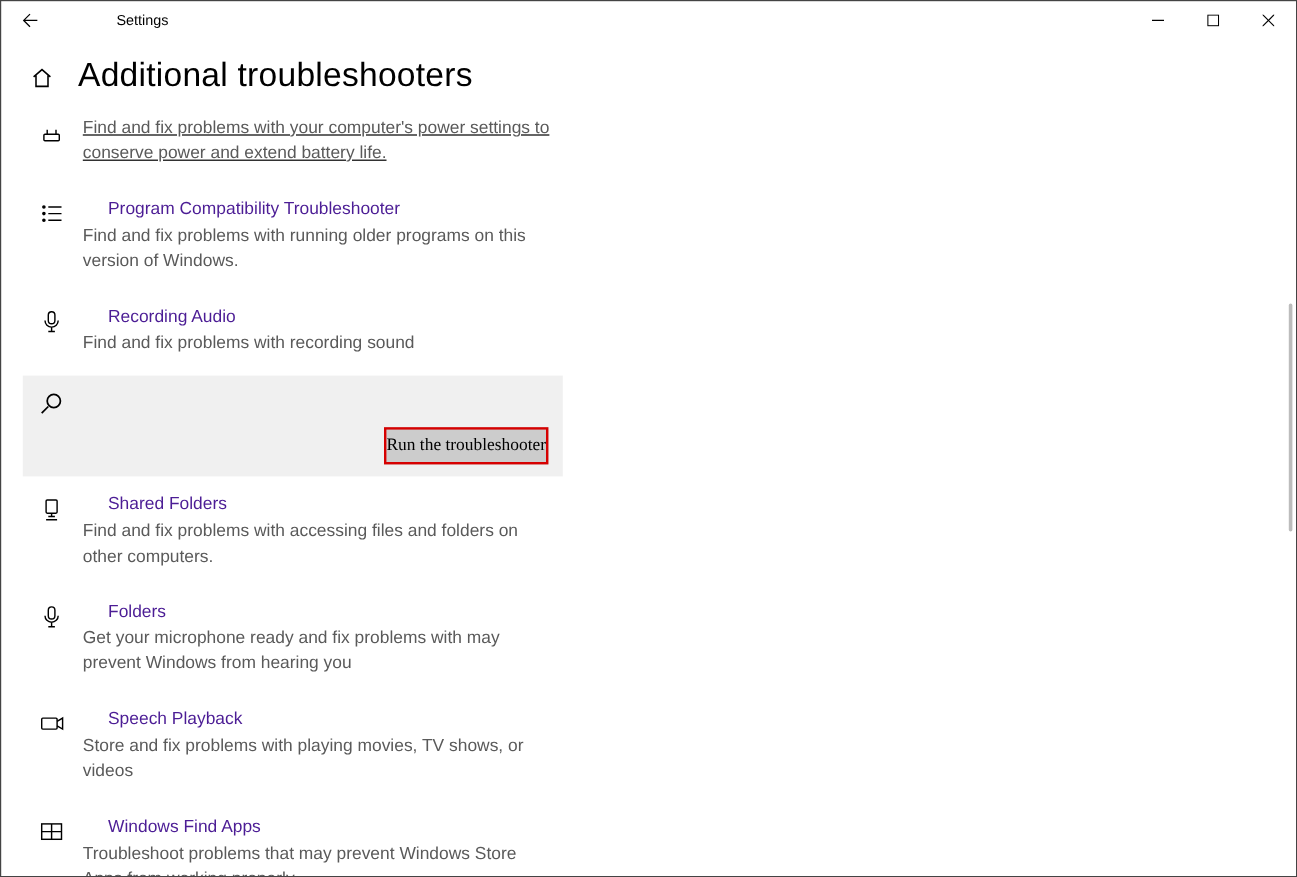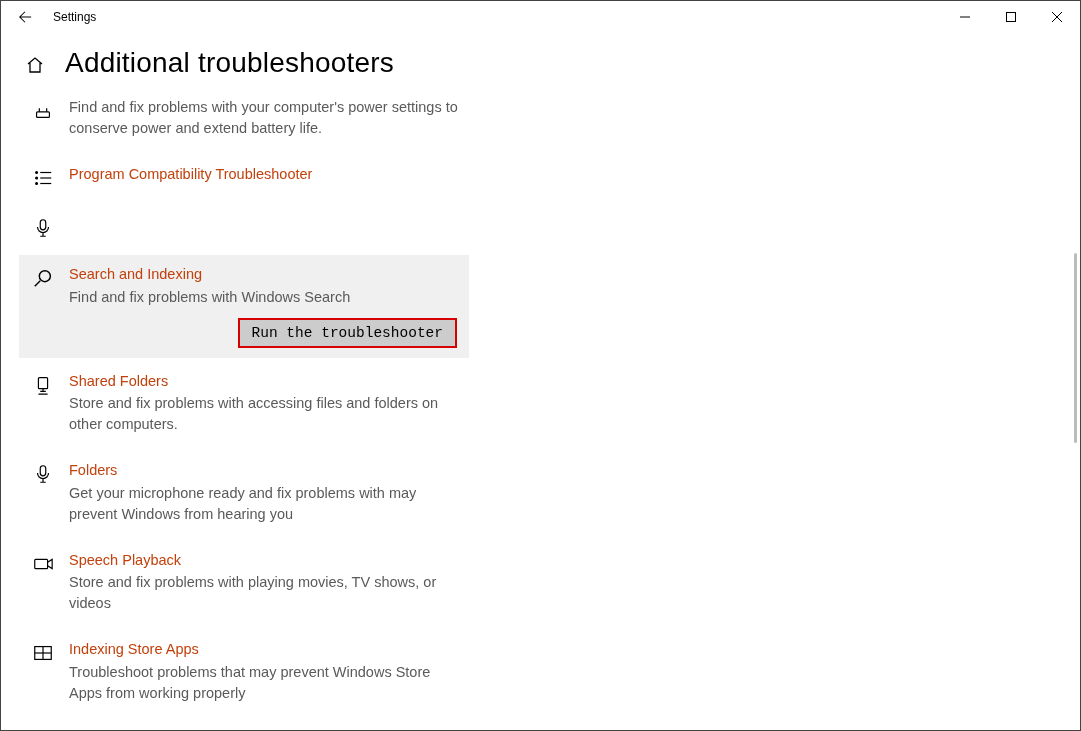--- a/index.html
+++ b/index.html
@@ -1,37 +1,37 @@
 <!DOCTYPE html>
 <html><head>
   <meta charset="utf-8">
   <style>
     * { margin:0; padding:0; box-sizing:border-box; font-family:"Segoe UI",Tahoma,sans-serif; }
     body { background:#fff; width:1081px; height:731px; border:1px solid #444; position:relative; overflow:hidden; }
-    .titlebar { display:flex; align-items:center; height:32px; }
+    .titlebar { display:flex; align-items:center; height:32px;gap:44px; }
     .back { width:48px; height:32px; display:flex; align-items:center; justify-content:center; cursor:pointer; }
     .back svg { width:14px; height:14px; }
     .app-title { font-size:12px; color:#000; margin-left:4px; }
     .winbtns { margin-left:auto; display:flex; }
     .winbtn { width:46px; height:32px; display:flex; align-items:center; justify-content:center; cursor:pointer; }
     .winbtn svg { width:10px; height:10px; stroke:#000; }
     .content { padding:0 0 0 6px; position:relative; height:calc(100% - 32px); overflow:hidden; }
     .header-row { display:flex; align-items:center; padding:14px 0 18px 18px;text-align:center; }
     .home-icon { width:20px; height:20px; margin-right:20px; margin-top:4px; }
     .page-title { font-size:28px; font-weight:400; color:#000; letter-spacing:0.2px; }
     .troubleshooter-list { padding-left:12px; width:462px; }
     .item { display:flex; align-items:flex-start; padding:10px 10px 12px 10px; margin-bottom:4px; }
-    .item.partial-top { padding-top:0; }
+    .item.partial-top { padding-top:0;text-decoration:underline; }
     .item.selected { background:#f0f0f0; padding-bottom:50px; position:relative; }
     .item-icon { width:28px; display:flex; justify-content:center; margin-right:12px; margin-top:2px; flex-shrink:0; }
     .item-icon svg { width:22px; height:22px; }
     .item-text { flex:1; min-width:0; }
-    .item-title { font-size:14.5px; color:#c2410c; line-height:1.35; margin-bottom:2px; }
+    .item-title { font-size:14.5px; color:#4c1d95; line-height:1.35; margin-bottom:2px;margin-left:21px; }
     .item-desc { font-size:14.5px; color:#5a5a5a; line-height:1.45; }
-    .run-button { position:absolute; right:12px; bottom:10px; background:#ccc; border:2.5px solid #d60000; color:#000; font-size:14.5px; padding:5px 12px; cursor:pointer; font-family:Liberation Mono, monospace; }
+    .run-button { position:absolute; right:12px; bottom:10px; background:#ccc; border:2.5px solid #d60000; color:#000; font-size:14.5px; padding:5px 0; cursor:pointer; font-family:Liberation Serif, serif; }
     .scrollbar { position:absolute; right:3px; top:220px; width:3px; height:190px; background:#bcbcbc; border-radius:2px; }
   </style>
 </head>
 <body>
 
 <div class="titlebar">
   <div class="back">
     <svg viewBox="0 0 16 16" fill="none" stroke="#000" stroke-width="1.2">
         <path d="M8 2 L2 8 L8 14 M2 8 H15"></path>
       </svg>
@@ -87,56 +87,57 @@
             <circle cx="5" cy="6" r="1" fill="#000"></circle>
             <circle cx="5" cy="12" r="1" fill="#000"></circle>
             <circle cx="5" cy="18" r="1" fill="#000"></circle>
             <line x1="9" y1="6" x2="21" y2="6"></line>
             <line x1="9" y1="12" x2="21" y2="12"></line>
             <line x1="9" y1="18" x2="21" y2="18"></line>
           </svg>
       </span>
       <div class="item-text">
         <div class="item-title">Program Compatibility Troubleshooter</div>
+        <div class="item-desc">Find and fix problems with running older programs on this version of Windows.</div>
       </div>
     </div>
 
     <div class="item">
       <span class="item-icon">
         <svg viewBox="0 0 24 24" fill="none" stroke="#000" stroke-width="1.3">
             <rect x="9" y="3" width="6" height="11" rx="3"></rect>
             <path d="M6 11a6 6 0 0 0 12 0 M12 17v4 M9 21h6"></path>
           </svg>
       </span>
+      <div class="item-text">
+        <div class="item-title">Recording Audio</div>
+        <div class="item-desc">Find and fix problems with recording sound</div>
+      </div>
     </div>
 
     <div class="item selected">
       <span class="item-icon">
         <svg viewBox="0 0 24 24" fill="none" stroke="#000" stroke-width="1.6">
             <circle cx="14" cy="10" r="6"></circle>
             <line x1="9" y1="15" x2="3" y2="21"></line>
           </svg>
       </span>
-      <div class="item-text">
-        <div class="item-title">Search and Indexing</div>
-        <div class="item-desc">Find and fix problems with Windows Search</div>
-      </div>
       <button class="run-button">Run the troubleshooter</button>
     </div>
 
     <div class="item">
       <span class="item-icon">
         <svg viewBox="0 0 24 24" fill="none" stroke="#000" stroke-width="1.3">
             <rect x="7" y="4" width="10" height="12" rx="1"></rect>
             <path d="M12 16v3 M7 22h10 M9 19h6"></path>
           </svg>
       </span>
       <div class="item-text">
         <div class="item-title">Shared Folders</div>
-        <div class="item-desc">Store and fix problems with accessing files and folders on other computers.</div>
+        <div class="item-desc">Find and fix problems with accessing files and folders on other computers.</div>
       </div>
     </div>
 
     <div class="item">
       <span class="item-icon">
         <svg viewBox="0 0 24 24" fill="none" stroke="#000" stroke-width="1.3">
             <rect x="9" y="3" width="6" height="11" rx="3"></rect>
             <path d="M6 11a6 6 0 0 0 12 0 M12 17v4 M9 21h6"></path>
           </svg>
       </span>
@@ -161,21 +162,21 @@
 
     <div class="item">
       <span class="item-icon">
         <svg viewBox="0 0 24 24" fill="none" stroke="#000" stroke-width="1.3">
             <rect x="3" y="5" width="18" height="14"></rect>
             <line x1="3" y1="12" x2="21" y2="12"></line>
             <line x1="12" y1="5" x2="12" y2="19"></line>
           </svg>
       </span>
       <div class="item-text">
-        <div class="item-title">Indexing Store Apps</div>
+        <div class="item-title">Windows Find Apps</div>
         <div class="item-desc">Troubleshoot problems that may prevent Windows Store Apps from working properly</div>
       </div>
     </div>
 
   </div>
 
   <div class="scrollbar"></div>
 </div>
 
 </body></html>

